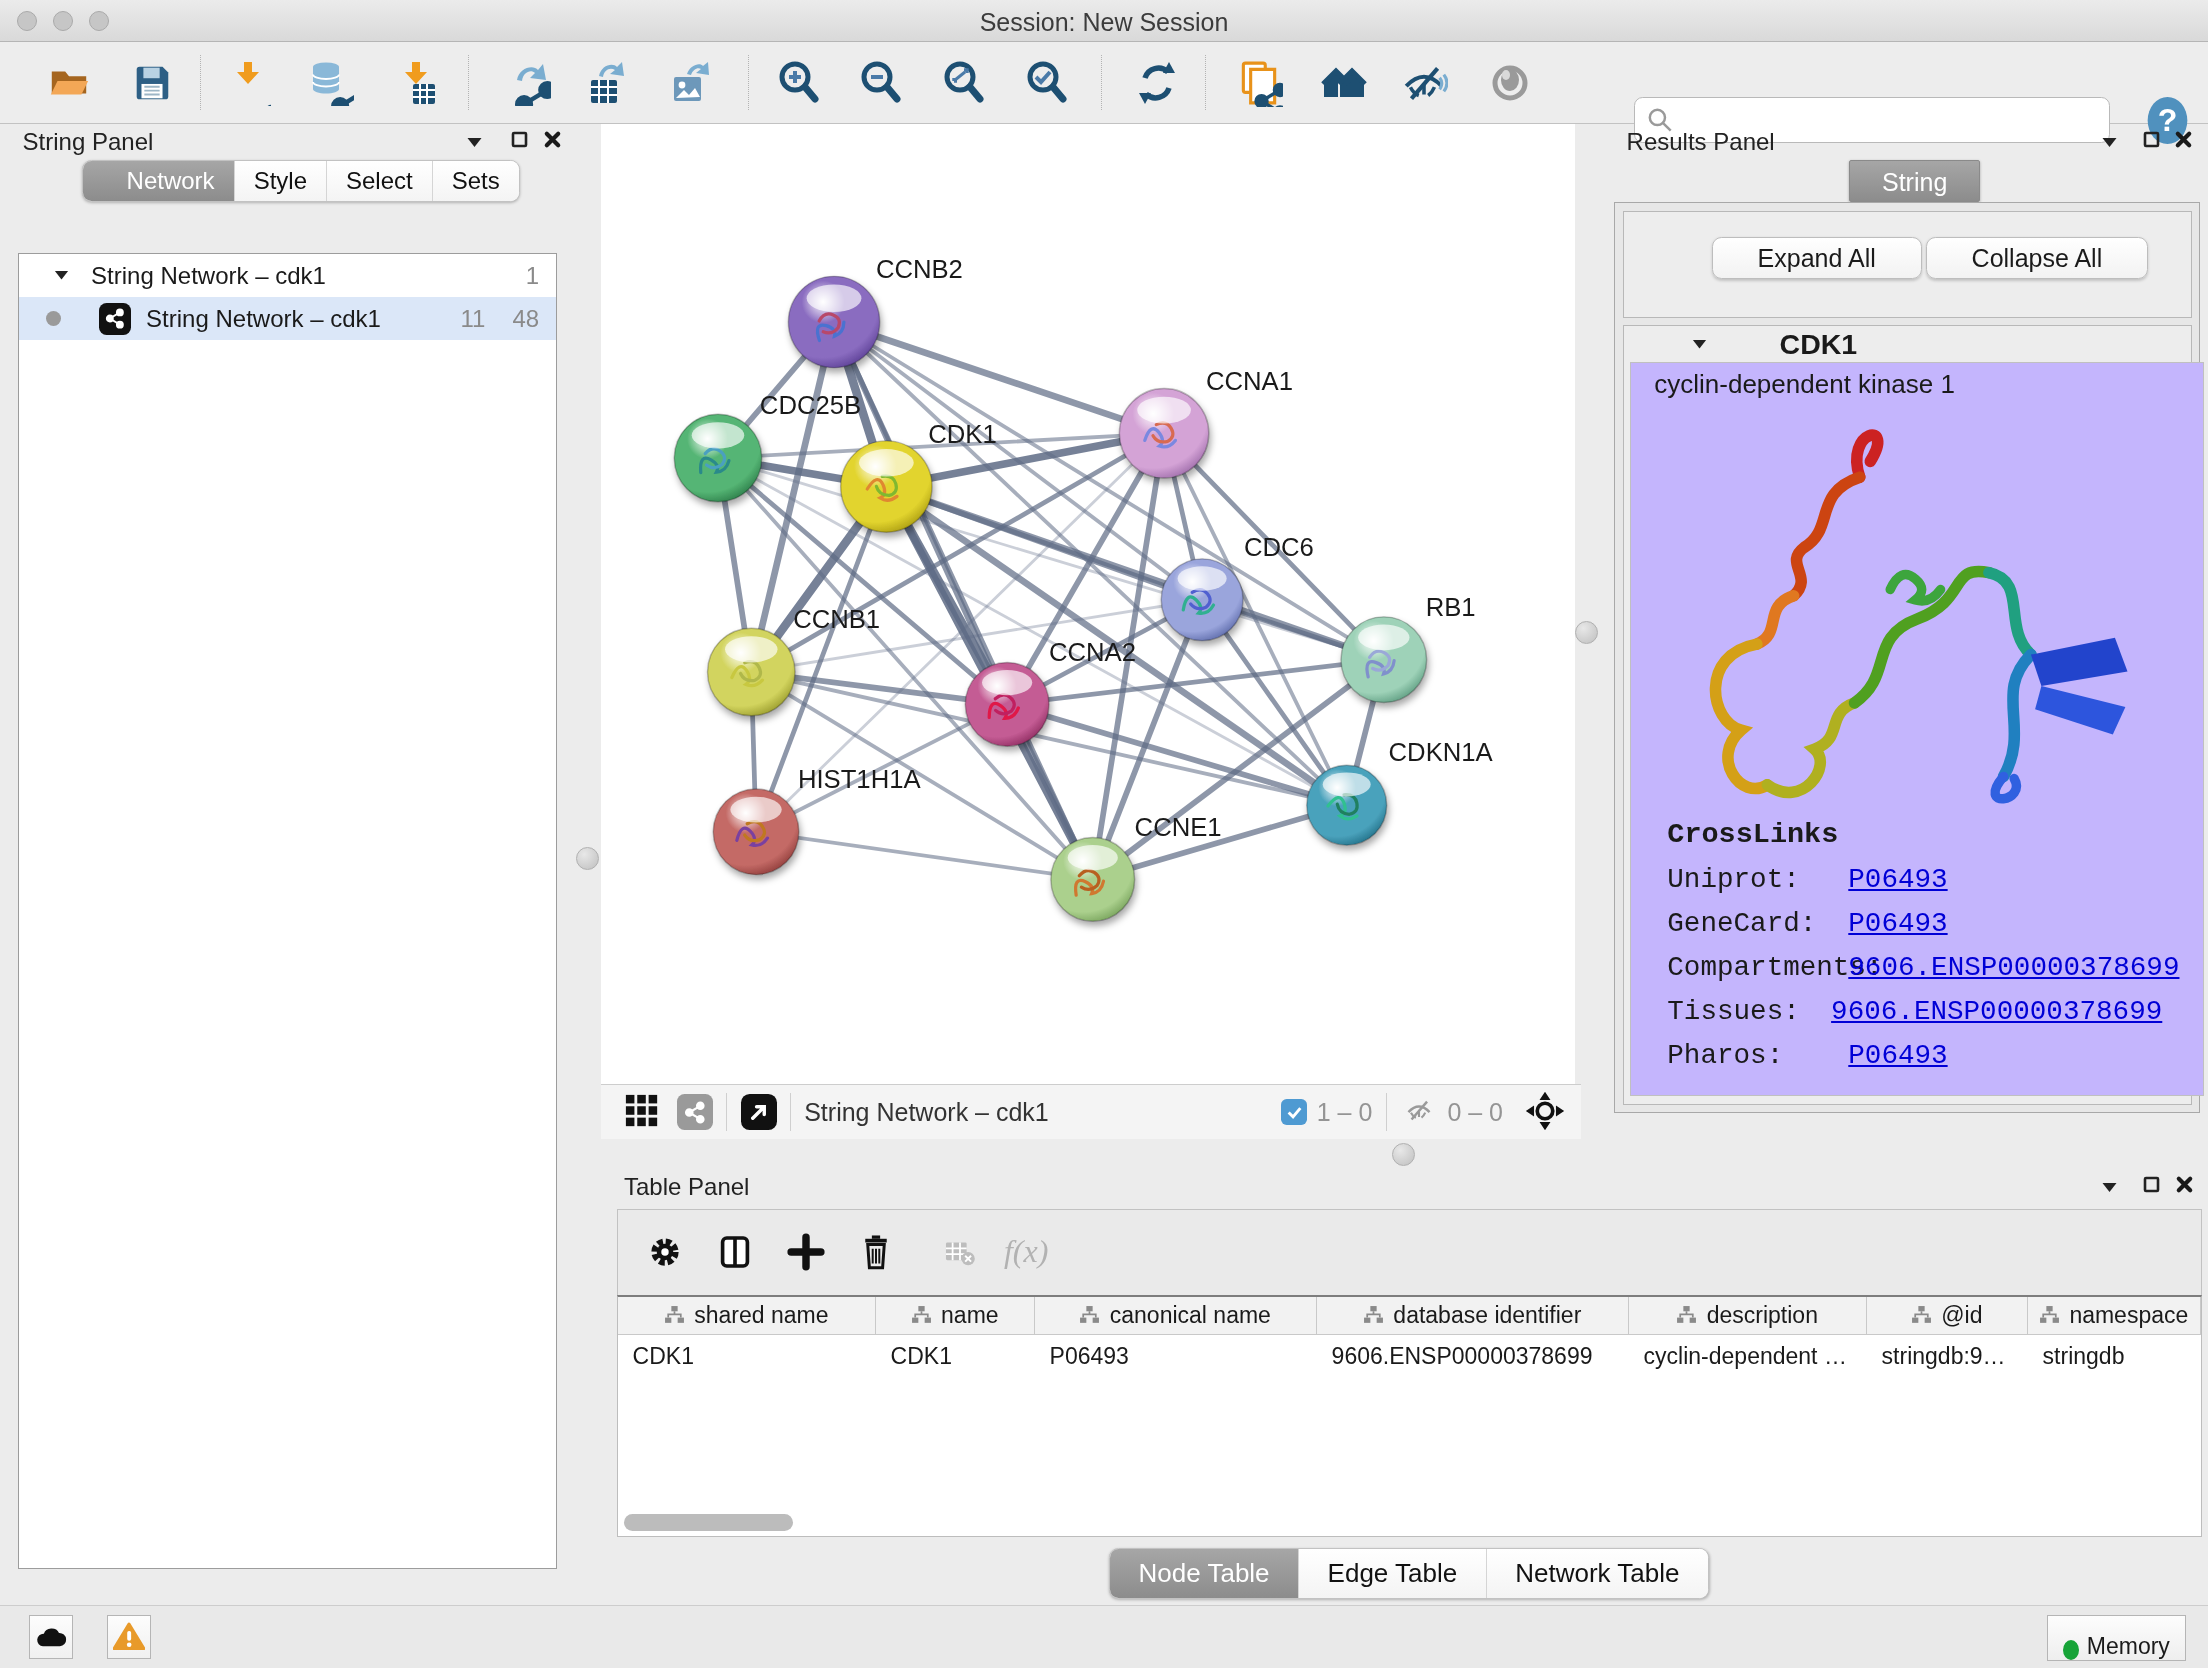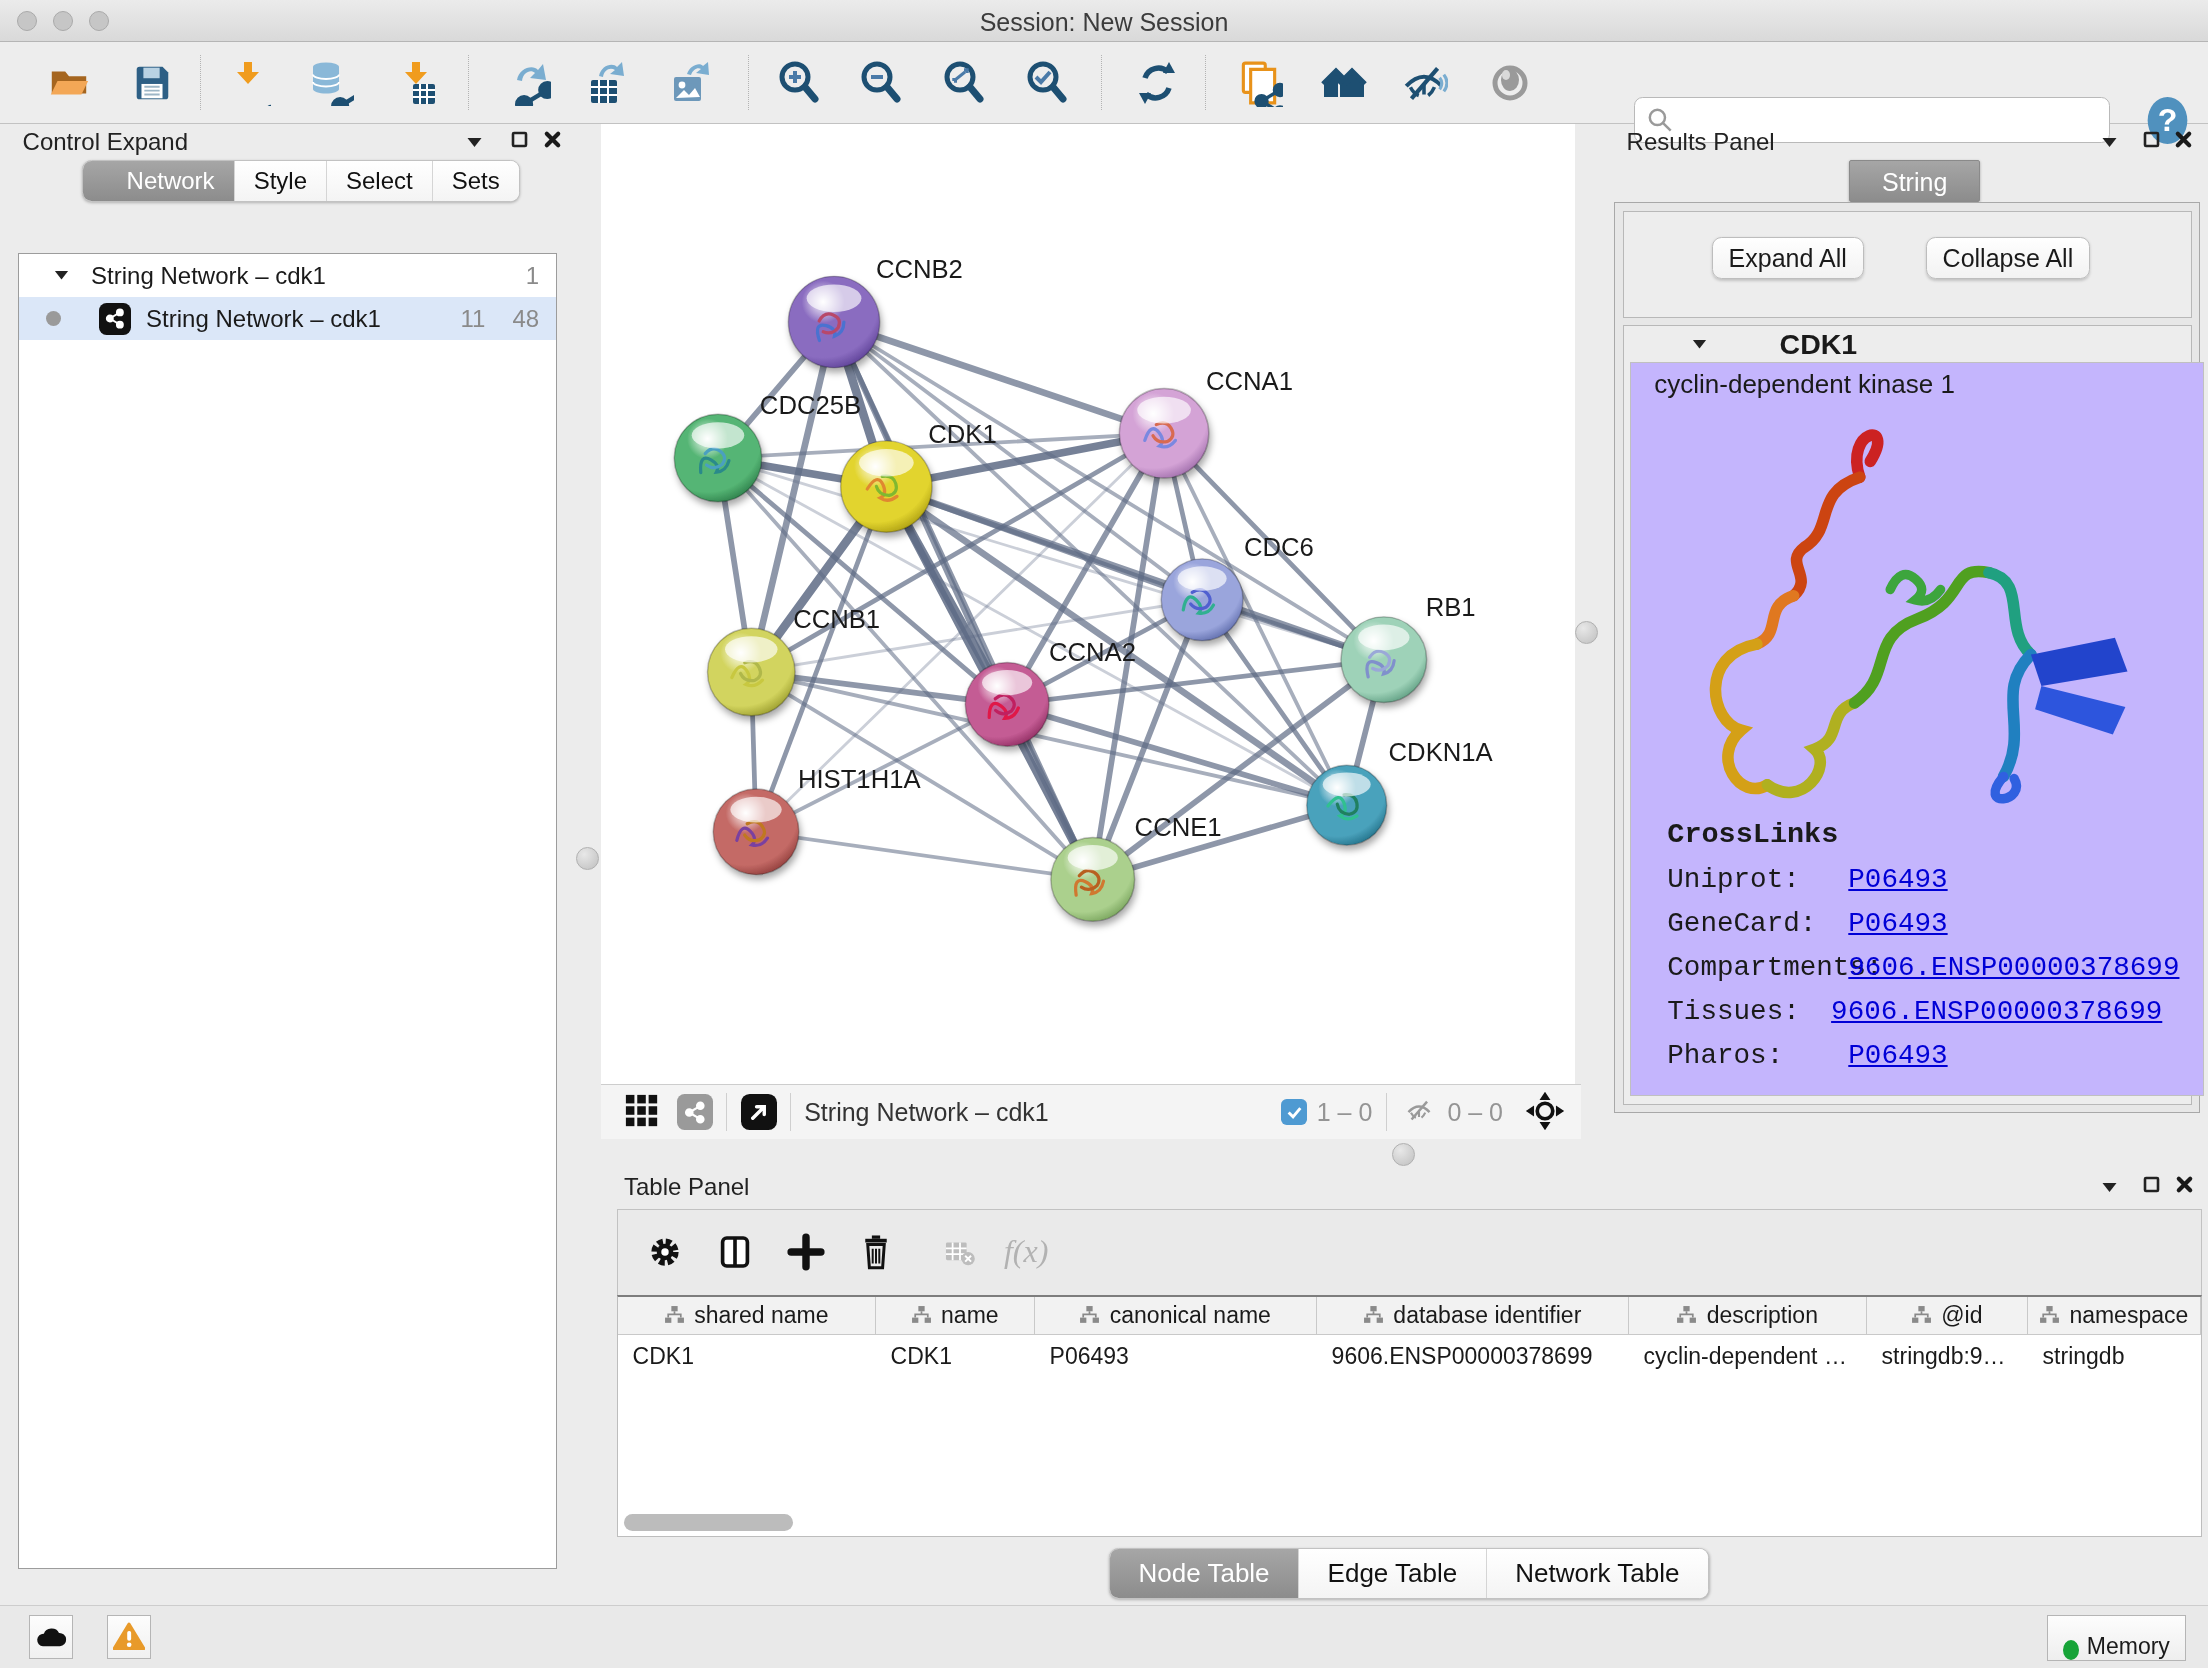--- a/index.html
+++ b/index.html
@@ -70,21 +70,21 @@
   svg text { font-family:"Liberation Sans", sans-serif; }
 
   
   #results-panel { left:1599px; top:124px; width:610px; height:1035px; }
   #rp-header { left:27.6px; top:3.8px; }
   #rp-tab { left:250px; top:36px; height:42px; line-height:42px; padding:0 32px;
     background:linear-gradient(#a6a6a6,#8c8c8c); color:#fff; font-size:25px;
     border:1px solid #8a8a8a; border-radius:2px; box-shadow:0 1px 2.9px rgba(0,0,0,.3); }
   #rp-card { left:15px; top:78px; width:586px; height:911px; background:#e7e7e7; border:1.4px solid #a8a8a8; }
   #rp-btnbox { left:7.6px; top:7.6px; width:569px; height:107px; background:#ededed; border:1.4px solid #b8b8b8; }
-  .rp-btn { top:25px; height:42px; line-height:40px; padding:0 16px; background:linear-gradient(#fff,#f2f2f2);
+  .rp-btn { top:25px; height:42px; line-height:40px; padding:0 45px; background:linear-gradient(#fff,#f2f2f2);
     border:1px solid #bdbdbd; border-radius:9.5px; font-size:25px; box-shadow:0 1.9px 2.9px rgba(0,0,0,.18); }
   #rp-section { left:7.6px; top:122px; width:569px; height:780px; background:#ededed; border:1.4px solid #b8b8b8; }
   #rp-sec-head { height:36px; display:flex; align-items:center; }
   #rp-gene { font-size:28.5px; font-weight:bold; margin-left:72px; }
   #rp-inner { left:6.7px; top:36px; width:574px; height:734px; background:#c4b5fd; border:1px solid #c0c0c0; overflow:hidden; }
   #rp-desc { left:23px; top:5.7px; font-size:26px; }
   #crosslinks { left:36px; top:455px; width:495px; font-family:Liberation Mono, monospace; }
   #crosslinks h3 { font-size:28.5px; margin-bottom:13.3px; }
   .cl-row { display:flex; font-size:27.6px; height:44px; }
   .cl-label { width:181px; }
@@ -306,21 +306,21 @@
   </div>
   <div id="help-btn" class="abs">
     <svg width="51" height="51" viewBox="0 0 54 54">
       <ellipse cx="27" cy="27" rx="21" ry="25" fill="#5091be"></ellipse>
       <text x="27" y="38" text-anchor="middle" font-size="34" font-weight="bold" fill="#fff">?</text>
     </svg>
   </div>
 </div>
 
 <div id="control-panel" class="abs">
-  <div id="ctl-header" class="abs panel-title">Control Expand</div>
+  <div id="ctl-header" class="abs panel-title">String Panel</div>
   <div class="abs" style="left:457px; top:9.5px">
     <svg width="19" height="15" viewBox="0 0 18 15">
         <path d="M2 4 h14 l-7 9 z" fill="#222"></path>
       </svg>
   </div>
   <div class="abs" style="left:502px; top:5.7px">
     <svg width="19" height="19" viewBox="0 0 19 19">
         <rect x="3" y="3" width="13" height="13" rx="1" fill="none" stroke="#222" stroke-width="2.6"></rect>
       </svg>
   </div>

